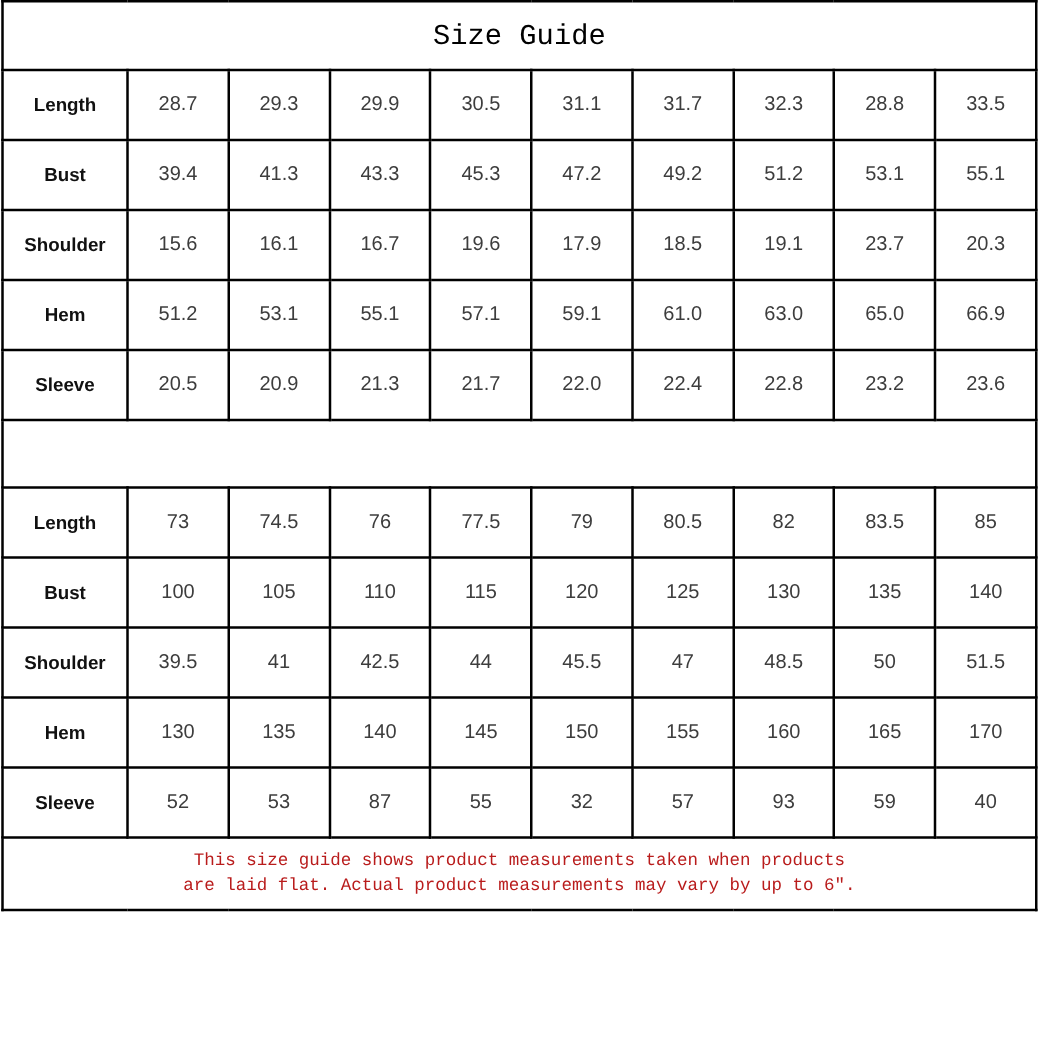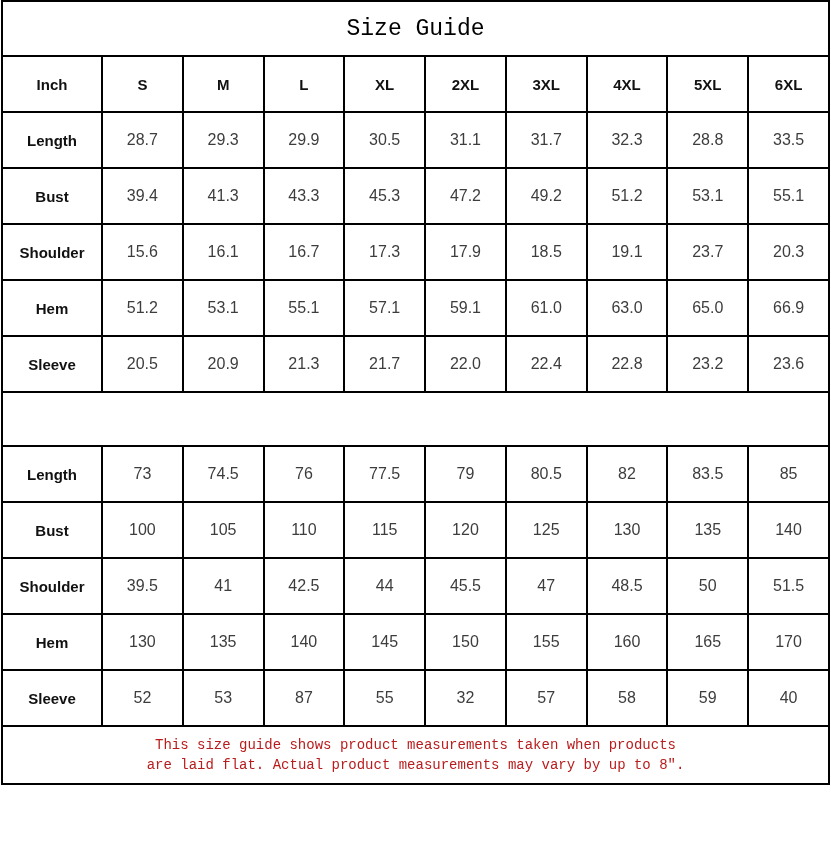--- a/index.html
+++ b/index.html
@@ -74,32 +74,20 @@
         <col>
         <col>
         <col>
     </colgroup>
     <tbody>
       <tr class="title-row">
         <td class="title-cell" colspan="10">Size Guide</td>
       </tr>
     </tbody>
     <tbody class="data-body" id="inch-body">
-        <tr>
-          <th class="label-cell">Inch</th>
-          <th class="label-cell">S</th>
-          <th class="label-cell">M</th>
-          <th class="label-cell">L</th>
-          <th class="label-cell">XL</th>
-          <th class="label-cell">2XL</th>
-          <th class="label-cell">3XL</th>
-          <th class="label-cell">4XL</th>
-          <th class="label-cell">5XL</th>
-          <th class="label-cell">6XL</th>
-        </tr>
         <tr>
           <th class="label-cell">Length</th>
           <td class="value-cell">28.7</td>
           <td class="value-cell">29.3</td>
           <td class="value-cell">29.9</td>
           <td class="value-cell">30.5</td>
           <td class="value-cell">31.1</td>
           <td class="value-cell">31.7</td>
           <td class="value-cell">32.3</td>
           <td class="value-cell">28.8</td>
@@ -115,21 +103,21 @@
           <td class="value-cell">49.2</td>
           <td class="value-cell">51.2</td>
           <td class="value-cell">53.1</td>
           <td class="value-cell">55.1</td>
         </tr>
         <tr>
           <th class="label-cell">Shoulder</th>
           <td class="value-cell">15.6</td>
           <td class="value-cell">16.1</td>
           <td class="value-cell">16.7</td>
-          <td class="value-cell">17.3</td>
+          <td class="value-cell">19.6</td>
           <td class="value-cell">17.9</td>
           <td class="value-cell">18.5</td>
           <td class="value-cell">19.1</td>
           <td class="value-cell">23.7</td>
           <td class="value-cell">20.3</td>
         </tr>
         <tr>
           <th class="label-cell">Hem</th>
           <td class="value-cell">51.2</td>
           <td class="value-cell">53.1</td>
@@ -209,27 +197,27 @@
           <td class="value-cell">170</td>
         </tr>
         <tr>
           <th class="label-cell">Sleeve</th>
           <td class="value-cell">52</td>
           <td class="value-cell">53</td>
           <td class="value-cell">87</td>
           <td class="value-cell">55</td>
           <td class="value-cell">32</td>
           <td class="value-cell">57</td>
-          <td class="value-cell">58</td>
+          <td class="value-cell">93</td>
           <td class="value-cell">59</td>
           <td class="value-cell">40</td>
         </tr>
       </tbody>
     <tbody>
       <tr class="footer-row">
         <td class="footer-cell" colspan="10">
           <div>This size guide shows product measurements taken when products</div>
-          <div>are laid flat. Actual product measurements may vary by up to 8″.</div>
+          <div>are laid flat. Actual product measurements may vary by up to 6″.</div>
         </td>
       </tr>
     </tbody>
   </table>
 </div>
 
 </body></html>

